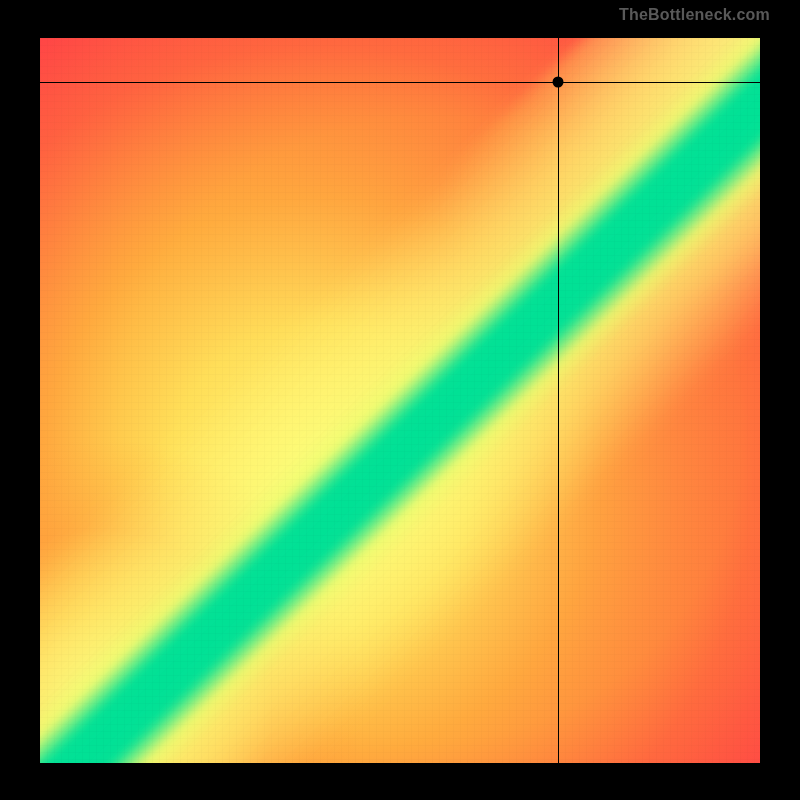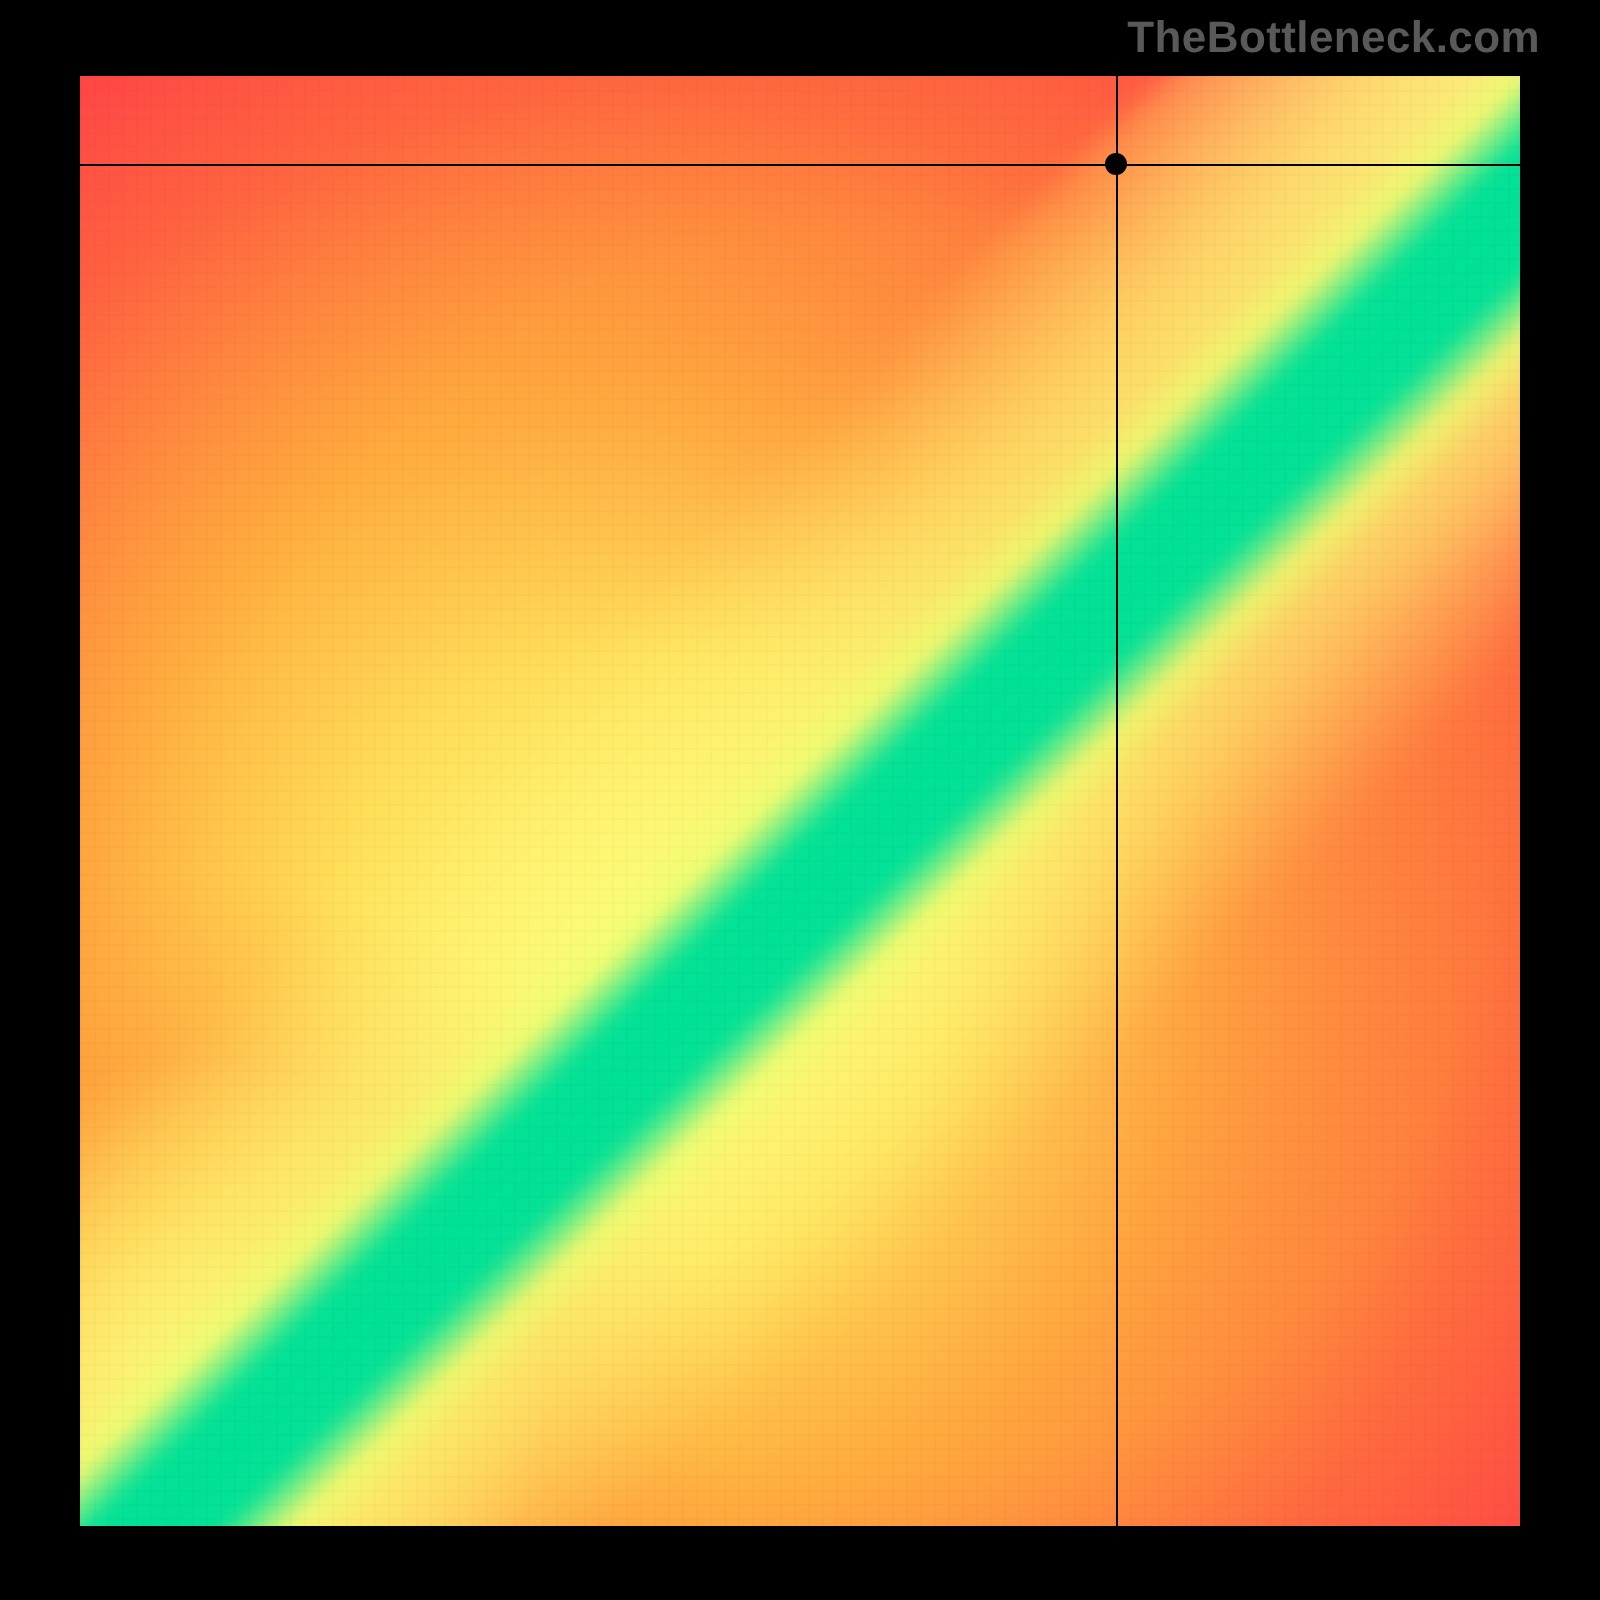--- a/index.html
+++ b/index.html
@@ -15,21 +15,21 @@
     position: relative;
     width: 800px;
     height: 800px;
     background: #000;
   }
   .watermark {
     position: absolute;
     top: 6px;
     right: 30px;
     color: #595959;
-    font-size: 22px;
+    font-size: 16px;
     font-weight: 600;
     letter-spacing: 0.2px;
   }
   .plot {
     position: absolute;
     left: 40px;
     top: 38px;
     width: 720px;
     height: 725px;
     background: #ff2a4b;

